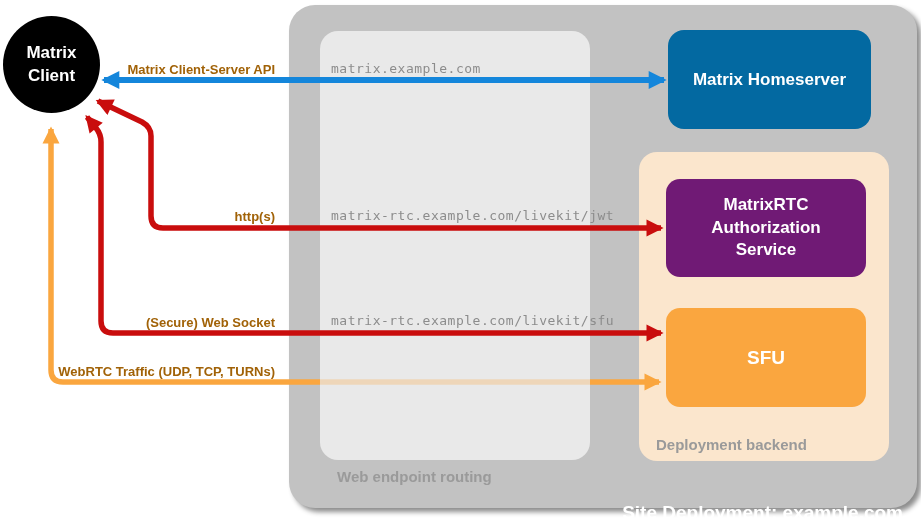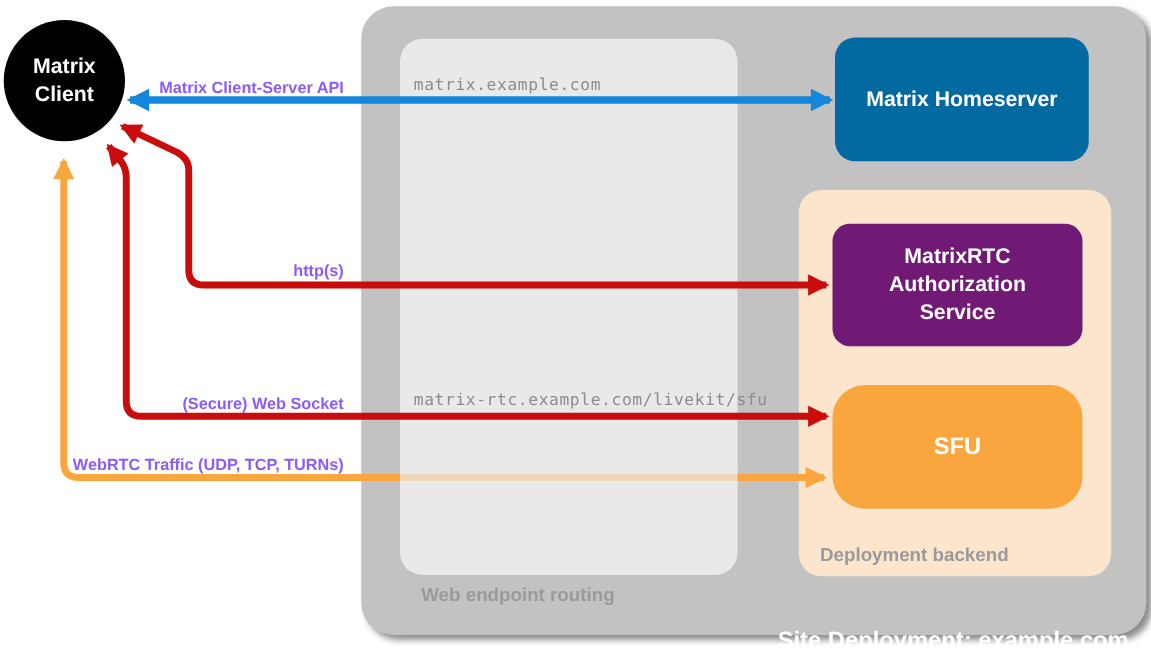--- a/index.html
+++ b/index.html
@@ -32,27 +32,27 @@
     background:#0369a1;display:flex;align-items:center;justify-content:center;
     color:#fff;font-weight:bold;font-size:17px;text-align:center;
   }
   .auth-service{
     left:666px;top:179px;width:200px;height:98px;border-radius:14px;
     background:#701a75;display:flex;align-items:center;justify-content:center;
     color:#fff;font-weight:bold;font-size:17px;line-height:1.35;text-align:center;
     padding:0 28px;box-sizing:border-box;
   }
   .sfu{
-    left:666px;top:308px;width:200px;height:99px;border-radius:26px;
+    left:666px;top:308px;width:200px;height:99px;border-radius:14px;
     background:#faa63f;display:flex;align-items:center;justify-content:center;
     color:#fff;font-weight:bold;font-size:19px;text-align:right;
   }
   
   .conn-label{
-    left:30px;width:245px;text-align:right;color:#8b5cf6;
+    left:30px;width:245px;text-align:right;color:#a16207;
     font-weight:bold;font-size:13px;white-space:nowrap;
   }
   .ep-label{
     left:331px;color:#8c8c8c;font-family:"DejaVu Sans Mono",monospace;
     font-size:13px;white-space:nowrap;letter-spacing:0.5px;
   }
   .panel-caption{color:#9a9a9a;font-weight:bold;font-size:15px;white-space:nowrap;}
   .site-caption{
     right:18px;top:502px;color:#ffffff;font-weight:bold;font-size:19px;white-space:nowrap;
   }
@@ -63,20 +63,21 @@
 
 <div id="stage">
 
   <div class="abs site-box"></div>
 
   <div class="abs routing-panel"></div>
 
   <div class="abs backend-box"></div>
 
   <div class="abs ep-label" style="top:61px;">matrix.example.com</div>
+  <div class="abs ep-label" style="top:208px;">matrix-rtc.example.com/livekit/jwt</div>
   <div class="abs ep-label" style="top:313px;">matrix-rtc.example.com/livekit/sfu</div>
 
   <div class="abs conn-label" style="top:62px;">Matrix Client-Server API</div>
   <div class="abs conn-label" style="top:209px;">http(s)</div>
   <div class="abs conn-label" style="top:315px;">(Secure) Web Socket</div>
   <div class="abs conn-label" style="top:364px;">WebRTC Traffic (UDP, TCP, TURNs)</div>
 
   <div class="abs panel-caption" style="left:337px;top:436px;margin-top:32px;">Web endpoint routing</div>
   <div class="abs panel-caption" style="left:656px;top:436px;">Deployment backend</div>
   <div class="abs site-caption">Site Deployment: example.com</div>

